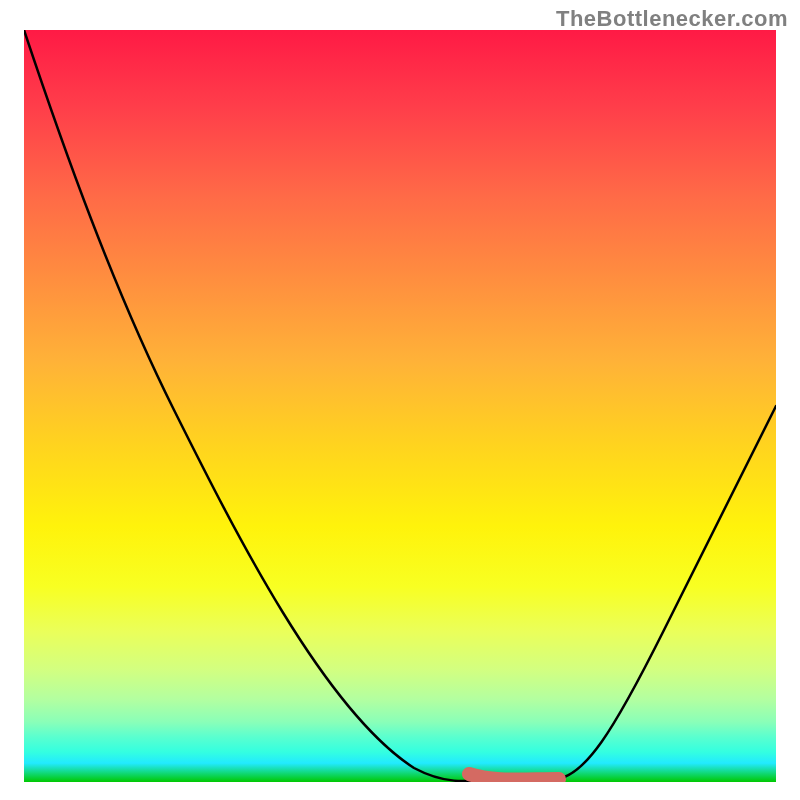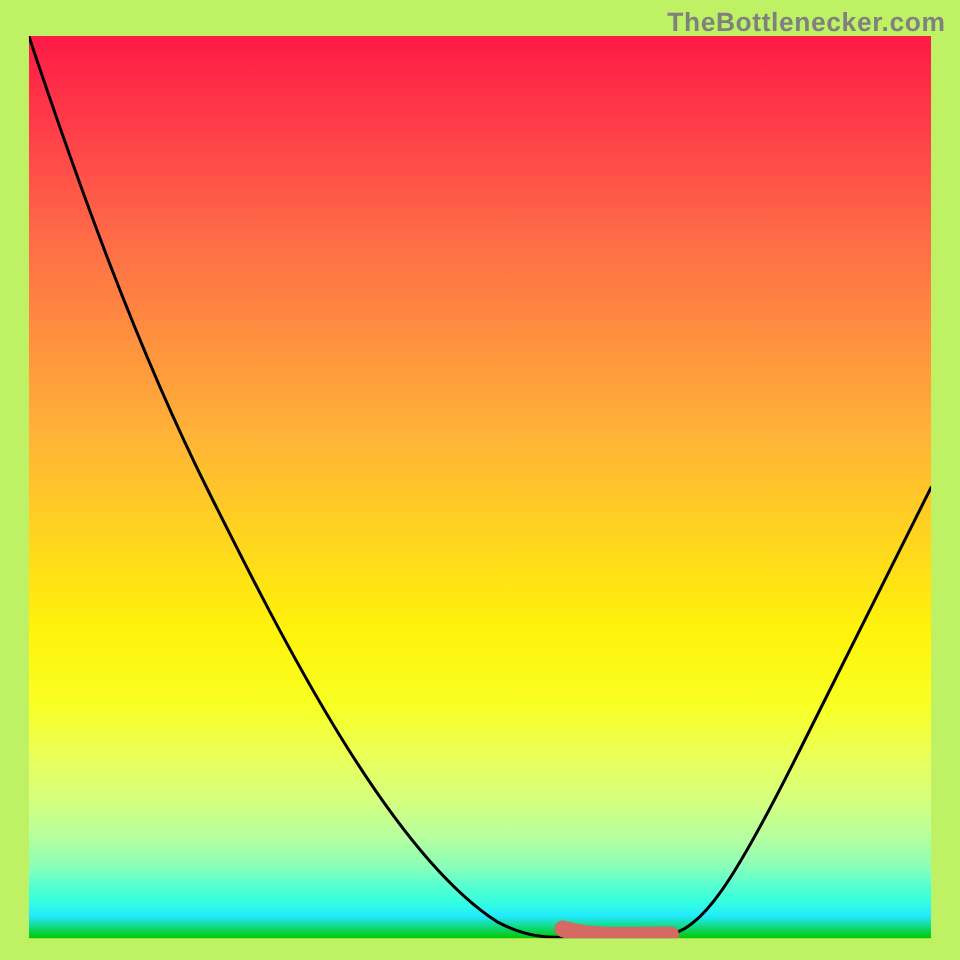--- a/index.html
+++ b/index.html
@@ -1,21 +1,21 @@
 <!DOCTYPE html>
 <html><head>
 <meta charset="utf-8">
 <style>
   * { margin: 0; padding: 0; box-sizing: border-box; }
   html, body { width: 800px; height: 800px; overflow: hidden; background: #000; }
   .frame {
     position: relative;
     width: 800px;
     height: 800px;
-    background: #bef264;
+    background: #ffffff;
   }
   .watermark {
     position: absolute;
     top: 6px;
     right: 12px;
     font-family: Arial, Helvetica, sans-serif;
     font-size: 22px;
     font-weight: bold;
     color: #808080;
     z-index: 5;

